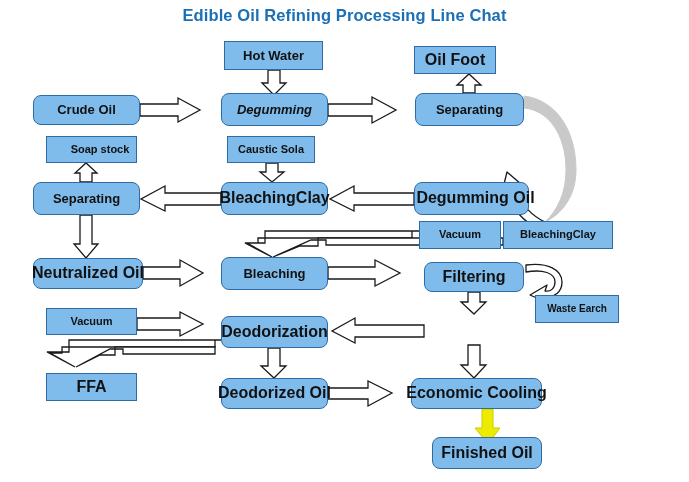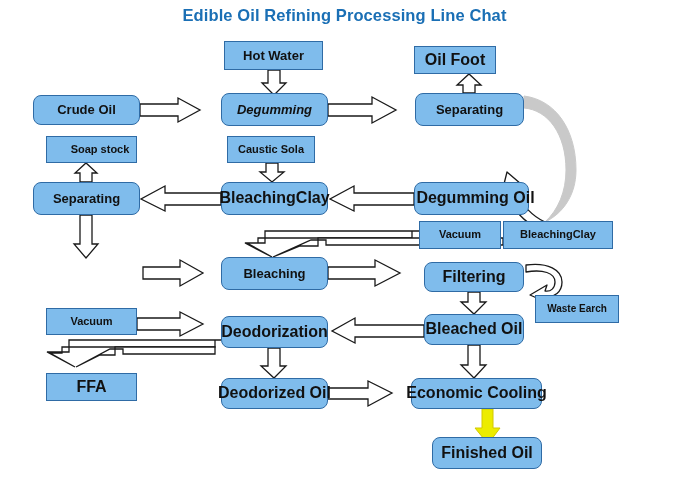--- a/index.html
+++ b/index.html
@@ -113,24 +113,24 @@
   <div class="node rounded t13" style="left:33px;top:95px;width:107px;height:30px;">Crude Oil</div>
   <div class="node rounded t13" style="left:221px;top:93px;width:107px;height:33px;font-style:italic;">Degumming</div>
   <div class="node rounded t13" style="left:415px;top:93px;width:109px;height:33px;">Separating</div>
   <div class="node sharp t11" style="left:46px;top:136px;width:91px;height:27px;padding-left:17px;">Soap stock</div>
   <div class="node sharp t11" style="left:227px;top:136px;width:88px;height:27px;">Caustic Sola</div>
   <div class="node rounded t13" style="left:33px;top:182px;width:107px;height:33px;">Separating</div>
   <div class="node rounded t12" style="left:221px;top:182px;width:107px;height:33px;">BleachingClay</div>
   <div class="node rounded t12" style="left:414px;top:182px;width:115px;height:33px;padding-left:8px;">Degumming Oil</div>
   <div class="node sharp t11" style="left:419px;top:221px;width:82px;height:28px;">Vacuum</div>
   <div class="node sharp t11" style="left:503px;top:221px;width:110px;height:28px;">BleachingClay</div>
+  <div class="node rounded t12" style="left:33px;top:258px;width:110px;height:31px;">Neutralized Oil</div>
   <div class="node rounded t13" style="left:221px;top:257px;width:107px;height:33px;">Bleaching</div>
   <div class="node rounded t12" style="left:424px;top:262px;width:100px;height:30px;">Filtering</div>
   <div class="node sharp t10" style="left:535px;top:295px;width:84px;height:28px;">Waste Earch</div>
   <div class="node sharp t11" style="left:46px;top:308px;width:91px;height:27px;">Vacuum</div>
   <div class="node rounded t12" style="left:221px;top:316px;width:107px;height:32px;">Deodorization</div>
-  <div class="node rounded t12" style="left:424px;top:314px;width:100px;height:31px;">Bleached Oil</div>
   <div class="node sharp t12" style="left:46px;top:373px;width:91px;height:28px;">FFA</div>
   <div class="node rounded t12" style="left:221px;top:378px;width:107px;height:31px;">Deodorized Oil</div>
   <div class="node rounded t12" style="left:411px;top:378px;width:131px;height:31px;">Economic Cooling</div>
   <div class="node rounded t12" style="left:432px;top:437px;width:110px;height:32px;">Finished Oil</div>
 
 </div>
 
 </body></html>

